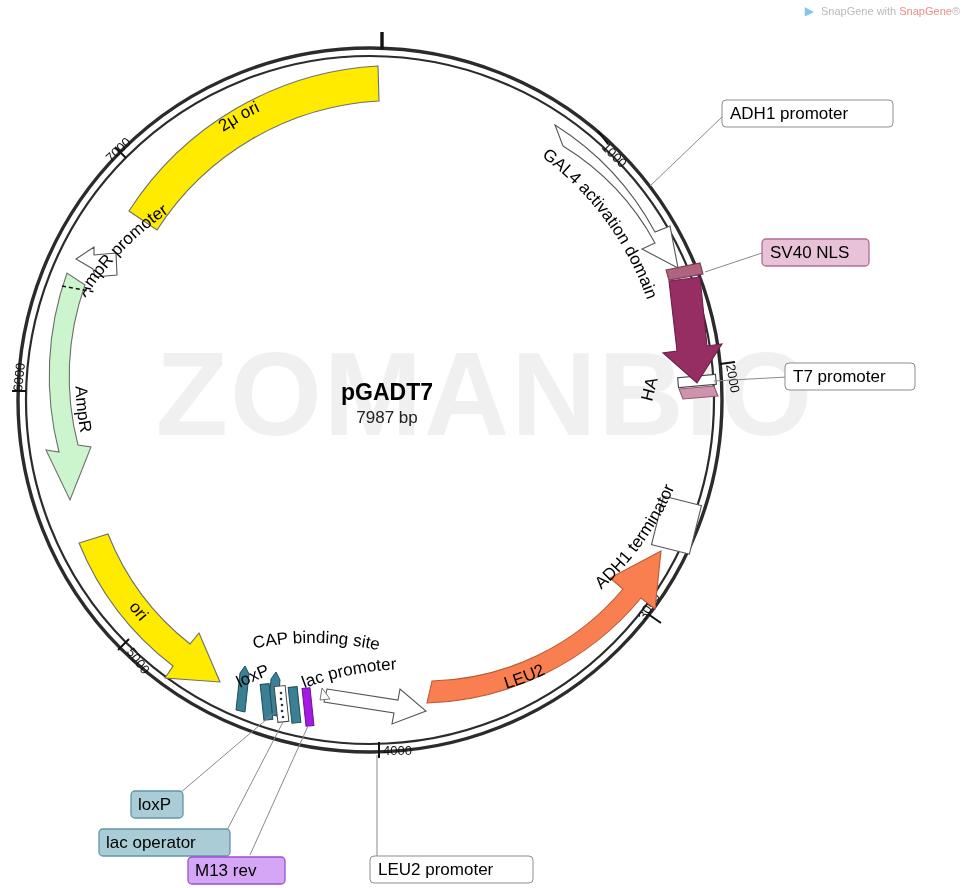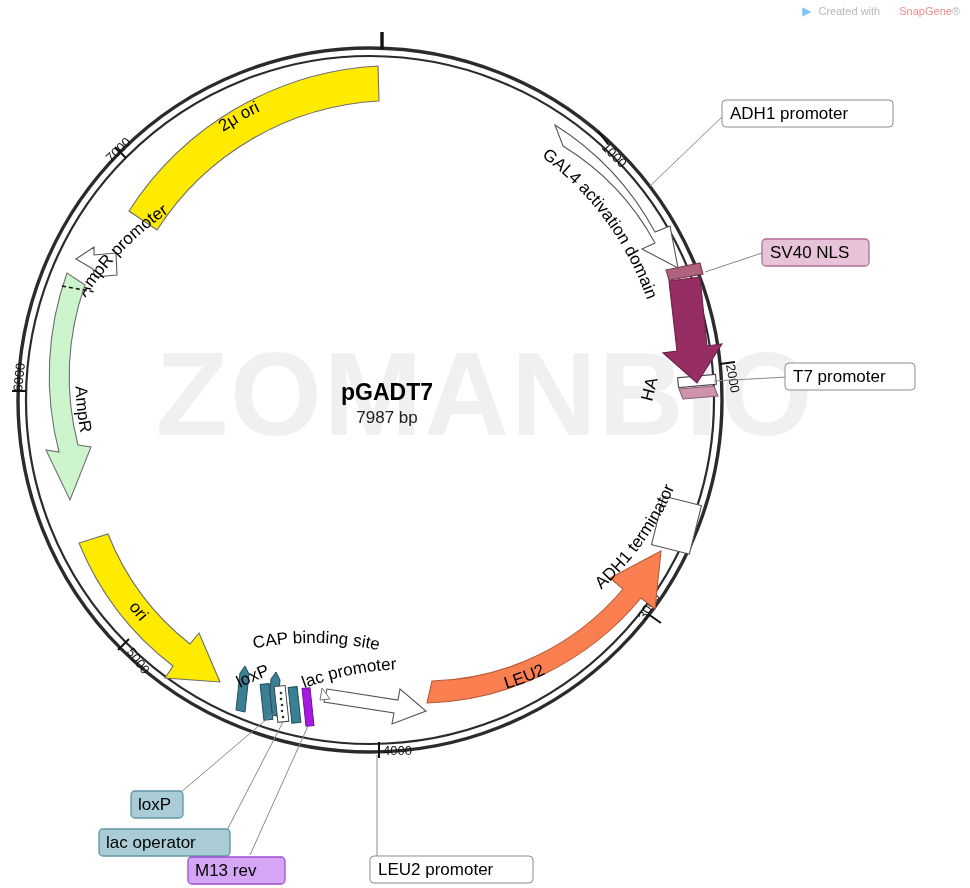--- a/index.html
+++ b/index.html
@@ -12,21 +12,21 @@
   .plasname{font-size:23px;font-weight:700;fill:#000;
       font-family:"Liberation Sans",sans-serif;}
   .plasbp{font-size:17px;fill:#222;font-family:"Liberation Sans",sans-serif;}
   .featlabel{font-size:17px;fill:#000;font-family:"Liberation Sans",sans-serif;}
   .ticklabel{font-size:13px;fill:#111;font-family:"Liberation Sans",sans-serif;}
   .boxlabel{font-size:17px;fill:#000;font-family:"Liberation Sans",sans-serif;}
   .leader{stroke:#8a8a8a;stroke-width:1;fill:none;}
   .backbone{fill:none;stroke:#2b2b2b;}
   .credit{position:absolute;top:4px;right:10px;font-size:11px;color:#b9b9b9;
           font-family:"Liberation Sans",sans-serif;white-space:nowrap;}
-  .credit .snap{color:#f08a8a;margin-left:16px;}
+  .credit .snap{color:#f08a8a;}
   .credit .gene{color:#b9b9b9;}
   .credit .logo{color:#7ec8f0;font-size:12px;margin-right:4px;}
 </style>
 </head>
 <body>
 
 <div id="stage">
 
   <svg width="970" height="888" viewBox="0 0 970 888">
 
@@ -261,17 +261,17 @@
 
     <g>
       <rect x="370" y="856" width="163" height="27" rx="4" ry="4" fill="#ffffff" stroke="#8d8d8d" stroke-width="1"></rect>
       <text class="boxlabel" x="378" y="875">LEU2 promoter</text>
     </g>
 
   </svg>
 
   <div class="credit">
     <span class="logo">▶</span>
-    <span class="gene">Created with</span>
+    <span class="gene">SnapGene with</span>
     <span class="snap">SnapGene</span><span class="gene">®</span>
   </div>
 
 </div>
 
 </body></html>

